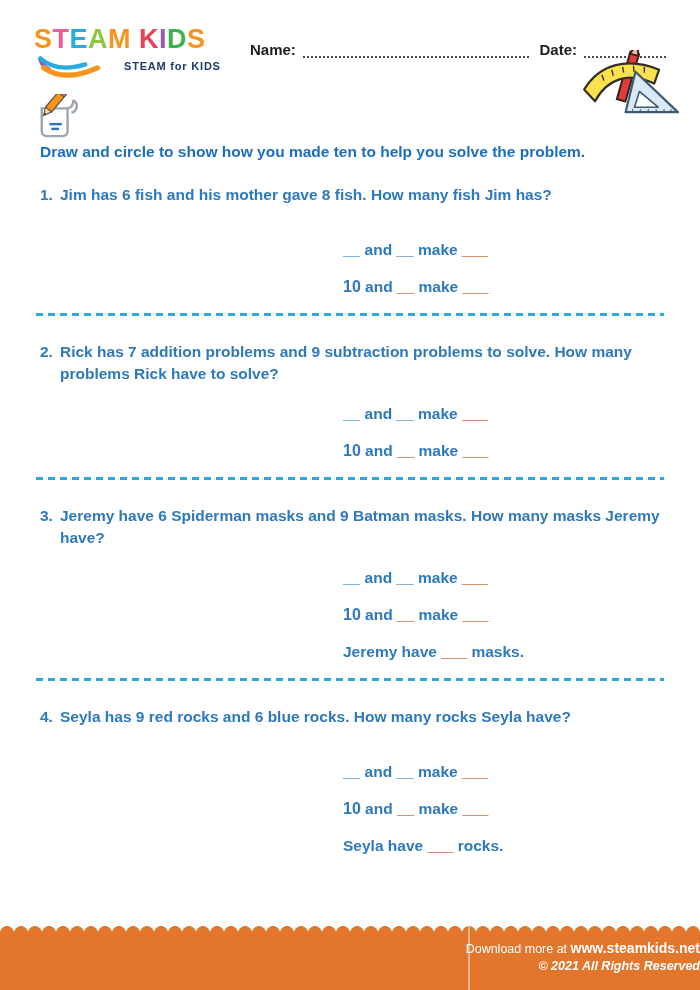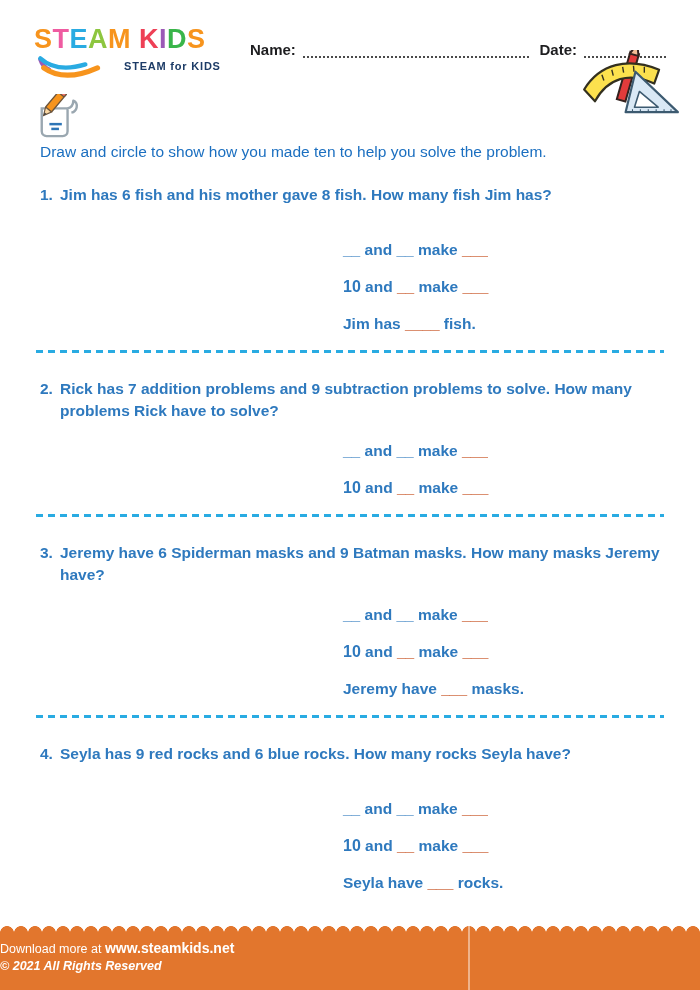--- a/index.html
+++ b/index.html
@@ -17,42 +17,42 @@
   .logo-swoosh{width:88px;height:26px;flex:none;}
   .logo-tagline{font-size:11px;font-weight:800;color:#1C3B66;letter-spacing:.8px;margin:6px 0 0 2px;white-space:nowrap;}
   .namedate{flex:1;display:flex;align-items:flex-end;margin:14px 0 17px 12px;font-size:15px;font-weight:600;color:#1e1e20;}
   .dotline{border-bottom:2px dotted #4a4a4a;height:16px;display:inline-block;}
   .name-line{flex:1;margin:0 10px 0 7px;}
   .date-line{width:82px;margin-left:7px;}
   
   .title-row{display:flex;align-items:center;margin:14px 0 0 33px;}
   .title-icon{width:50px;height:44px;flex:none;}
   .page-title{font-size:25px;font-weight:800;color:#EC1B24;margin:0 0 0 6px;letter-spacing:.2px;}
-  .instruction{margin:5px 0 8px 40px;font-size:15.5px;font-weight:400;color:#1B6FC0;}
+  .instruction{margin:5px 0 8px 40px;font-size:15.5px;font-weight:700;color:#1B6FC0;}
   .corner-art{position:absolute;top:50px;right:16px;width:104px;height:74px;}
   
   .problem{margin:0 36px 0 40px;position:relative;}
   .problem.first{margin-top:23px;}
   .problem-text{position:relative;margin:0;padding-left:20px;max-width:616px;
     font-size:15.5px;font-weight:600;line-height:1.42;color:#2E79BE;}
   .problem-number{position:absolute;left:0;top:0;}
   .answers{margin-left:303px;}
   .answers.gap-lg{margin-top:33px;}
   .answers.gap-sm{margin-top:18px;}
   .ans-line{margin:0 0 16px 0;font-size:15.5px;font-weight:600;line-height:21px;color:#2E79BE;white-space:nowrap;}
   .seg-light{color:#c2410c;}
   .seg-big{font-size:16px;}
   .separator{height:3px;margin:16px 36px 25px 36px;
     background:repeating-linear-gradient(90deg,#29ABE2 0 7px,transparent 7px 12px);}
   
   .footer{position:absolute;left:0;right:0;bottom:0;}
   .footer-scallops{height:8px;
     background-image:radial-gradient(circle at 7px 8px,#E2762D 6.6px,transparent 7.2px);
     background-size:14px 8px;background-repeat:repeat-x;}
-  .footer-bar{background:#E2762D;height:57px;position:relative;color:#fff;text-align:left;
+  .footer-bar{background:#E2762D;height:57px;position:relative;color:#fff;text-align:right;
     padding-top:7px;box-sizing:border-box;}
   .footer-line1{margin:0;font-size:12.5px;font-weight:400;}
   .footer-site{font-weight:800;font-size:14px;}
   .footer-line2{margin:3px 0 0 0;font-size:12.5px;font-style:italic;font-weight:600;}
   .footer-divider{position:absolute;left:468px;top:-8px;bottom:0;width:2px;background:rgba(255,255,255,.45);}
 </style>
 </head>
 <body>
 
 <div class="header">
@@ -119,21 +119,20 @@
 </svg>
 
 <section class="problem first">
   <p class="problem-text">
     <span class="problem-number">1.</span>
     <span>Jim has 6 fish and his mother gave 8 fish. How many fish Jim has?</span>
   </p>
   <div class="answers gap-lg">
     <p class="ans-line"><span>__</span><span> and </span><span>__</span><span> make </span><span class="seg-light">___</span></p>
     <p class="ans-line"><span class="seg-big">10</span><span> and </span><span class="seg-light">__</span><span> make </span><span class="seg-light">___</span></p>
-    <p class="ans-line"><span>Jim has </span><span class="seg-light">____</span><span> fish.</span></p>
   </div>
 </section>
 
 <div class="separator"></div>
 
 <section class="problem">
   <p class="problem-text">
     <span class="problem-number">2.</span>
     <span>Rick has 7 addition problems and 9 subtraction problems to solve. How many problems Rick have to solve?</span>
   </p>

